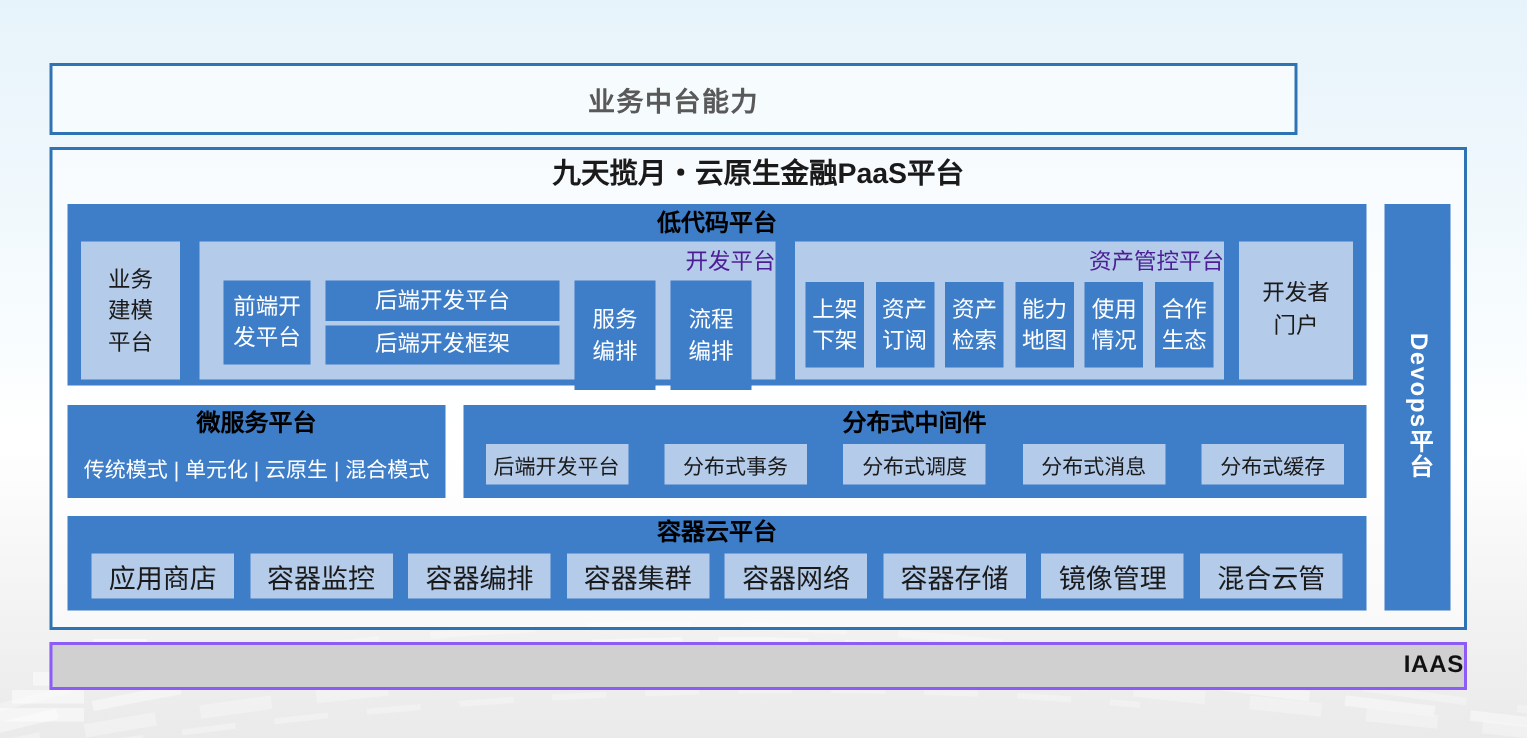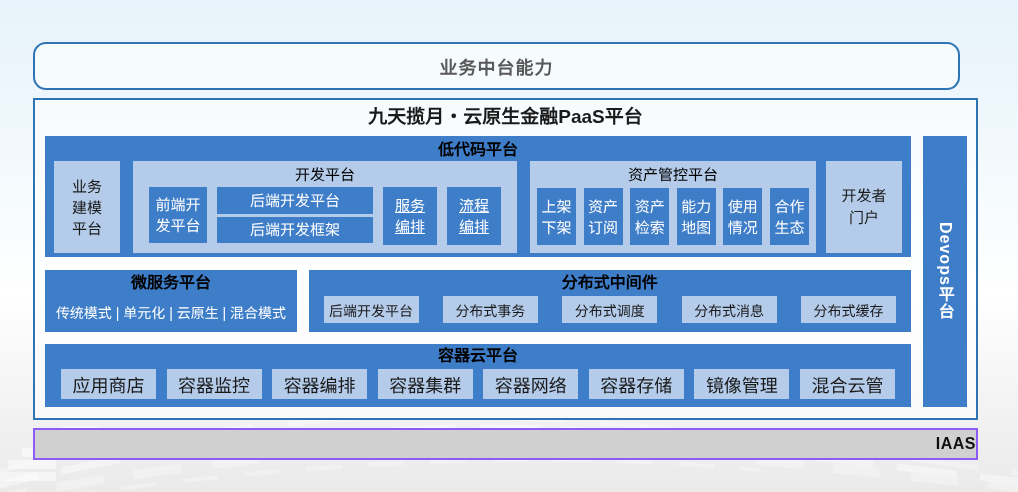--- a/index.html
+++ b/index.html
@@ -12,22 +12,22 @@
   .bg-swoosh { position: absolute; left: 0; bottom: 0; width: 1018px; height: 120px; pointer-events: none; }
 
   .abs { position: absolute; }
 
   
   .frame {
     border: 2px solid #2e74b5;
     background: rgba(255,255,255,0.55);
   }
   .top-banner {
-    left: 33px; top: 42px; width: 927px; height: 48px;
-    display: flex; align-items: center; justify-content: center; border-radius: 13px;
+    left: 33px; top: 42px; width: 832px; height: 48px;
+    display: flex; align-items: center; justify-content: center;
   }
   .top-banner-label { font-size: 18px; font-weight: bold; color: #595959; letter-spacing: 1px; }
 
   .main-box { left: 33px; top: 98px; width: 945px; height: 322px; padding-left: 20px; }
   .main-title {
     left: 0; top: 2px; width: 941px; height: 24px;
     display: flex; align-items: center; justify-content: center;
     font-size: 19px; font-weight: bold; color: #1a1a1a;
   }
 
@@ -46,35 +46,35 @@
   }
 
   .lightbox { background: #b4cbe9; color: #1a1a1a; }
   .bm-platform {
     width: 66px; height: 92px; margin-right: 13px;
     display: flex; align-items: center; justify-content: center; text-align: center;
     font-size: 15px; line-height: 21px; white-space: pre-line;
   }
   .dev-platform { width: 384px; height: 92px; margin-right: 13px; position: relative; }
   .sub-title {
-    font-size: 15px; color: #000000; text-align: center; line-height: 20px; padding-top: 4px;
+    font-size: 15px; color: #4c1d95; text-align: right; line-height: 20px; padding-top: 4px;
   }
   .dev-content {
     position: absolute; left: 0; top: 26px; width: 384px; height: 57px;
     display: flex; justify-content: space-between; padding: 0 16px;
   }
   .bluebox {
     background: #3e7dc8; color: #ffffff; font-size: 15px;
     display: flex; align-items: center; justify-content: center;
     text-align: center; line-height: 21px; white-space: pre-line;
   }
   .dev-frontend { width: 58px; height: 56px; }
   .dev-backend-col { width: 156px; height: 56px; display: flex; flex-direction: column; justify-content: space-between; }
   .dev-backend-col .bluebox { height: 26.5px; }
-  .dev-orch { width: 54px; height: 58px; text-decoration: underline; }
+  .dev-orch { width: 54px; height: 73px; }
 
   .asset-platform { width: 286px; height: 92px; margin-right: 10px; position: relative; }
   .asset-content {
     position: absolute; left: 0; top: 27px; width: 286px; height: 57px;
     display: flex; justify-content: space-between; padding: 0 7px;
   }
   .asset-item { width: 39px; height: 57px; }
 
   .dev-portal {
     width: 76px; height: 92px;

